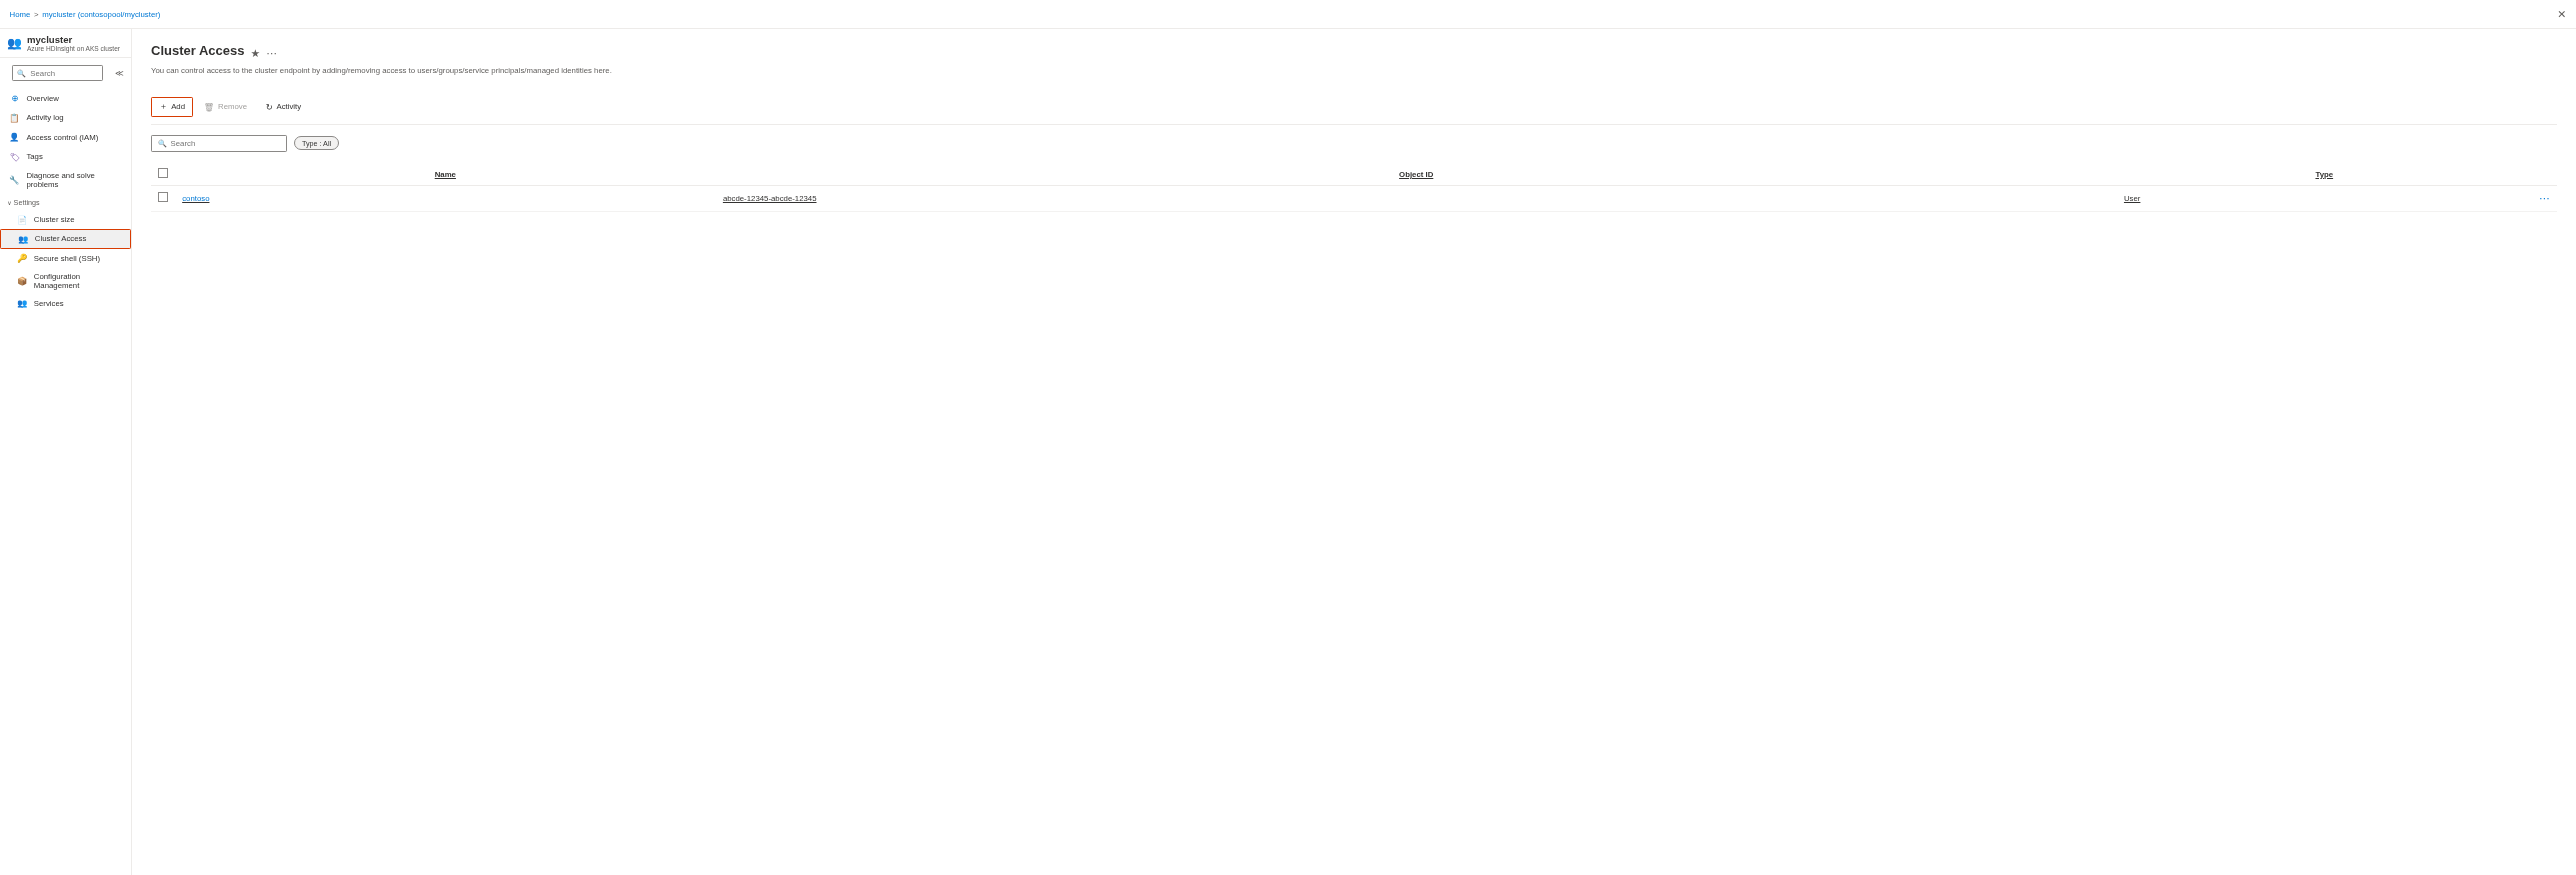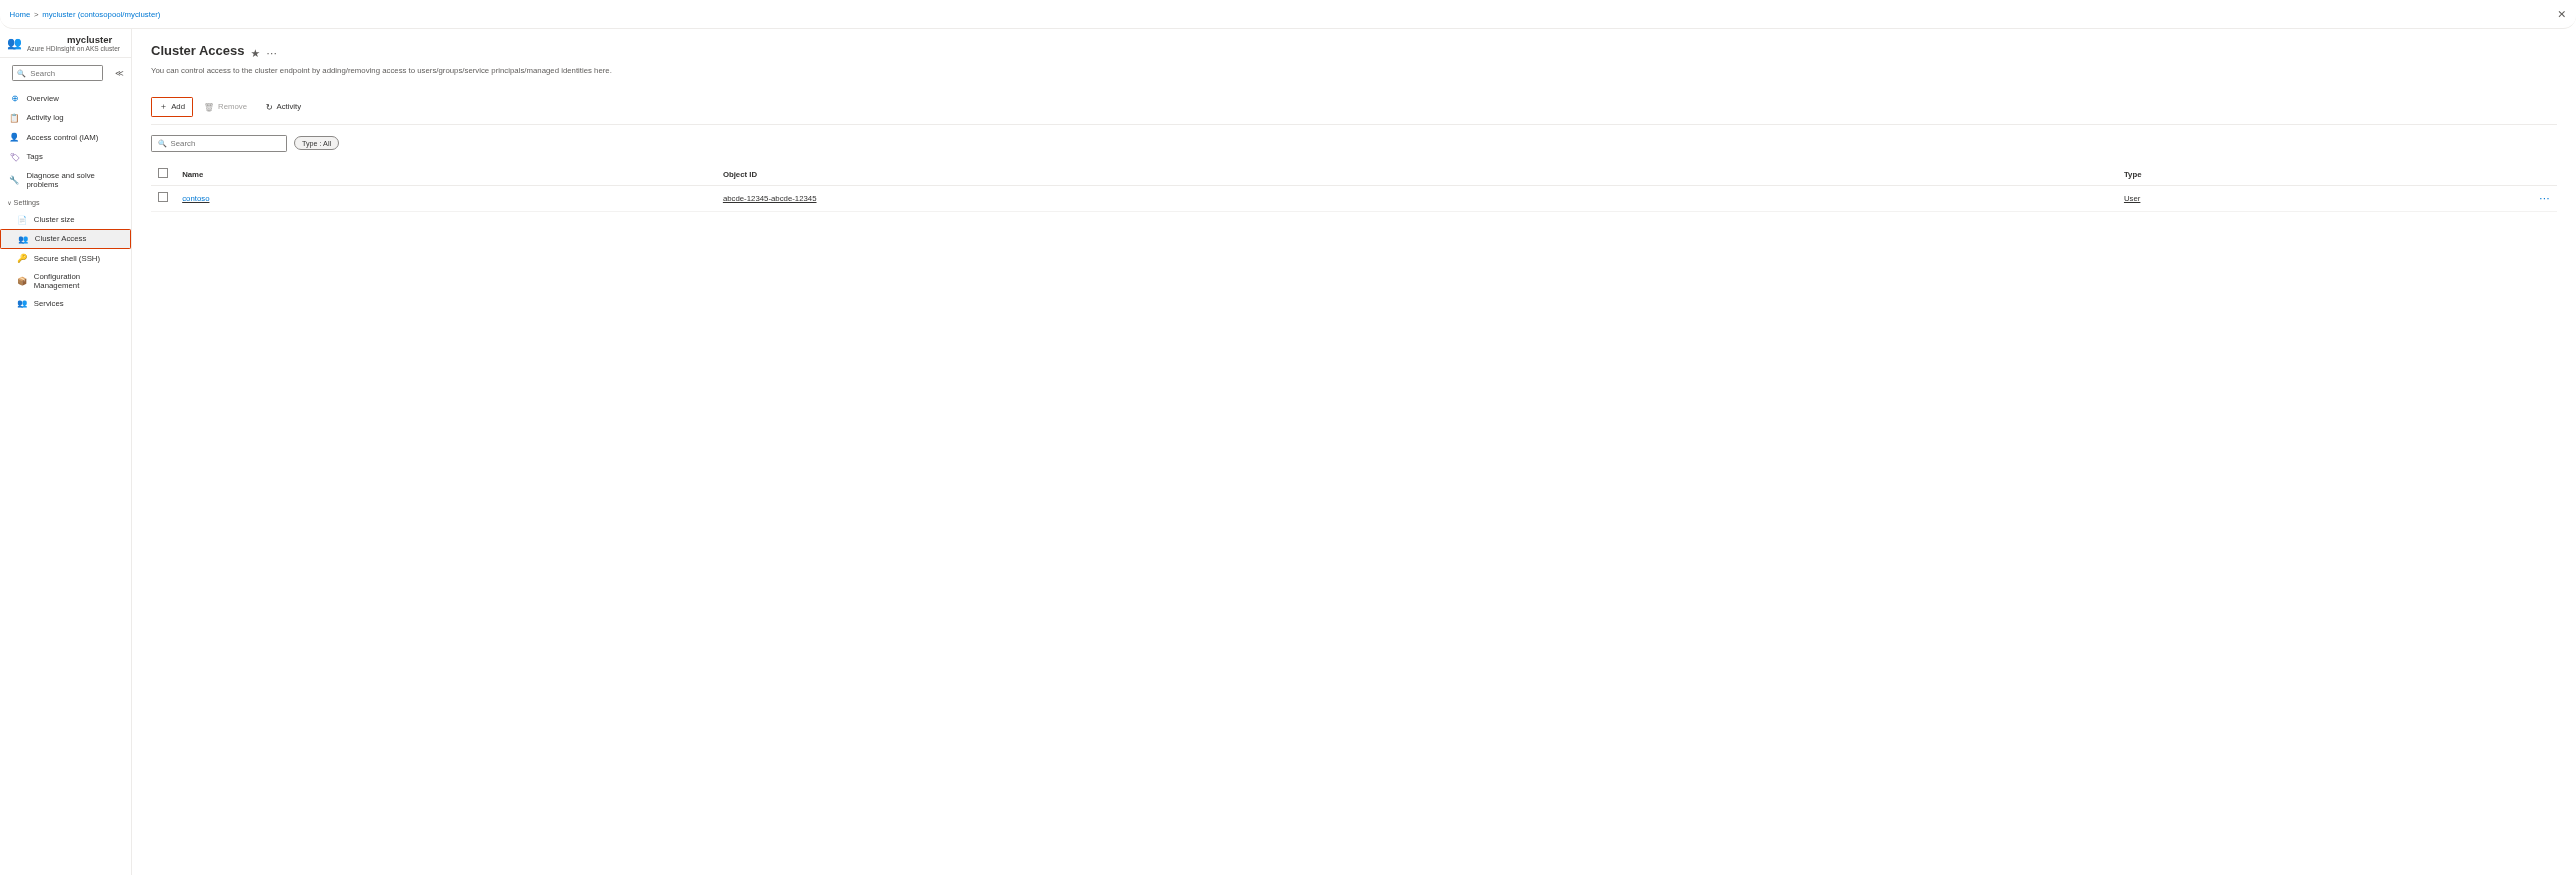--- a/index.html
+++ b/index.html
@@ -1,32 +1,32 @@
 <!DOCTYPE html>
 <html style="font-size:9.6px"><head>
   <meta charset="utf-8">
   <style>
     * { box-sizing: border-box; margin: 0; padding: 0; }
     body { font-family: 'Segoe UI', Arial, sans-serif; font-size: 7.8px; color: #323130; background: #fff; display: flex; flex-direction: column; height: 100vh; overflow: hidden; }
 
     
-    .top-bar { display: flex; align-items: center; padding: 4.8px 9.6px; border-bottom: 0.6px solid #edebe9; background: #fff; min-height: 29px; border-radius: 13px; }
+    .top-bar { display: flex; align-items: center; padding: 4.8px 9.6px; border-bottom: 0.6px solid #edebe9; background: #fff; min-height: 29px; }
     .breadcrumb { display: flex; align-items: center; gap: 3.6px; font-size: 7.8px; color: #0078d4; flex: 1; }
     .breadcrumb span { color: #605e5c; }
     .breadcrumb a { color: #0078d4; text-decoration: none; }
     .close-btn { cursor: pointer; font-size: 10.8px; color: #605e5c; margin-left: auto; }
 
     
     .main-layout { display: flex; flex: 1; overflow: hidden; }
 
     
     .sidebar { width: 132px; border-right: 0.6px solid #edebe9; display: flex; flex-direction: column; background: #fff; overflow-y: auto; flex-shrink: 0; }
     .sidebar-header { display: flex; align-items: center; padding: 4.8px 7.2px; gap: 4.8px; border-bottom: 0.6px solid #edebe9; }
     .sidebar-header-icon { color: #0078d4; font-size: 12px; }
-    .resource-title { font-size: 9.6px; font-weight: 600; color: #323130; line-height: 1.2; margin-left: 40px; }
+    .resource-title { font-size: 9.6px; font-weight: 600; color: #323130; line-height: 1.2; }
     .resource-subtitle { font-size: 6.6px; color: #605e5c; }
 
     .search-box { display: flex; align-items: center; margin: 4.8px 7.2px; border: 0.6px solid #8a8886; border-radius: 1.2px; padding: 2.4px 4.8px; gap: 3.6px; }
     .search-box input { border: none; outline: none; font-size: 7.8px; width: 100%; color: #323130; }
     .search-icon-sm { color: #605e5c; font-size: 7.2px; }
 
     .collapse-btn { cursor: pointer; color: #605e5c; font-size: 8.4px; padding: 2.4px; }
 
     .nav-item { display: flex; align-items: center; gap: 6px; padding: 4.8px 9.6px; cursor: pointer; font-size: 7.8px; color: #323130; }
     .nav-item .nav-icon { font-size: 8.4px; width: 10.8px; text-align: center; flex-shrink: 0; }
@@ -49,21 +49,21 @@
     .toolbar-btn .btn-icon { font-size: 8.4px; }
 
     
     .filter-row { display: flex; align-items: center; gap: 7.2px; margin-bottom: 12px; }
     .filter-search { display: flex; align-items: center; border: 0.6px solid #8a8886; border-radius: 1.2px; padding: 3px 6px; gap: 3.6px; min-width: 120px; }
     .filter-search input { border: none; outline: none; font-size: 7.8px; color: #605e5c; background: transparent; }
     .filter-tag { background: #f3f2f1; border: 0.6px solid #8a8886; border-radius: 7.2px; padding: 1.8px 7.2px; font-size: 7.2px; color: #323130; cursor: pointer; }
 
     
     .table { width: 100%; border-collapse: collapse; }
-    .table th { text-align: left; padding: 4.8px 7.2px; font-weight: 600; font-size: 7.8px; color: #323130; border-bottom: 0.6px solid #edebe9; }
+    .table th { text-align: center; padding: 4.8px 7.2px; font-weight: 600; font-size: 7.8px; color: #323130; border-bottom: 0.6px solid #edebe9; text-decoration: underline; }
     .table td { padding: 6px 7.2px; font-size: 7.8px; color: #323130; border-bottom: 0.6px solid #f3f2f1; vertical-align: middle; text-decoration: underline; }
     .check-col { width: 21.6px; }
     .checkbox { width: 9.6px; height: 9.6px; border: 0.6px solid #8a8886; cursor: pointer; display: inline-block; }
     .link-blue { color: #0078d4; cursor: pointer; text-decoration: none; }
     .ellipsis-btn { color: #0078d4; cursor: pointer; font-size: 10.8px; float: right; }
 
     
     .icon-blue { color: #0078d4; }
     .icon-purple { color: #5c2d91; }
     .icon-yellow { color: #f2c811; }

